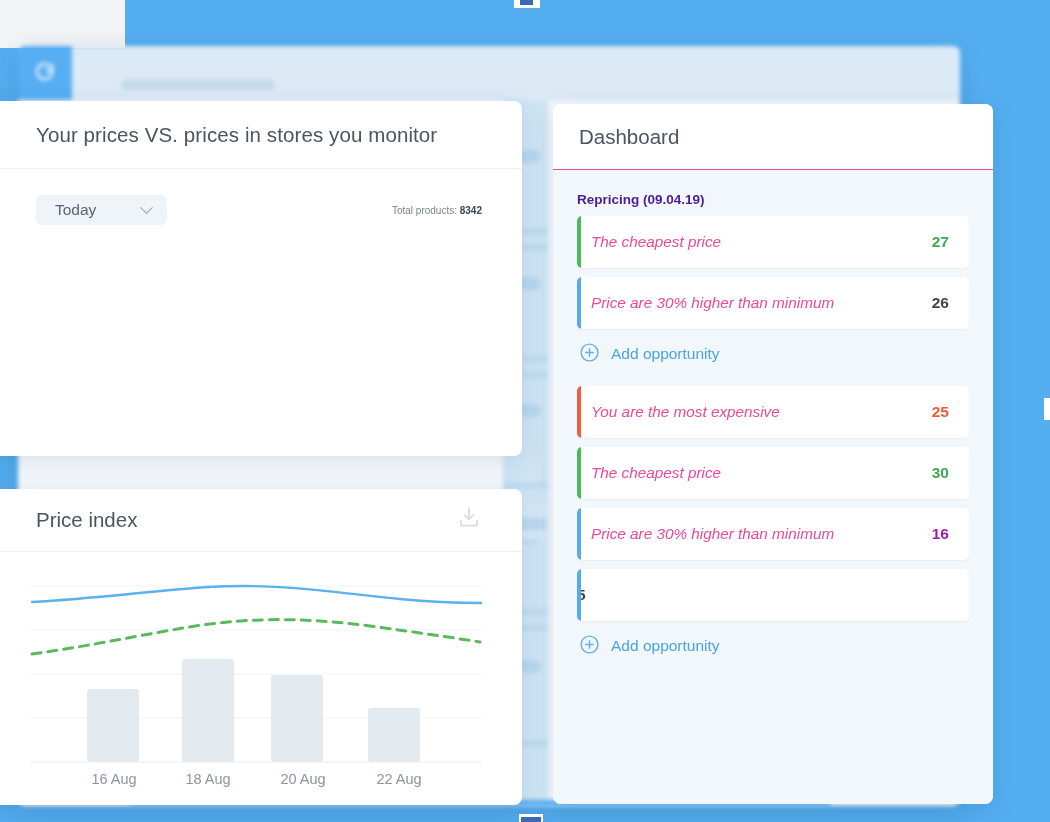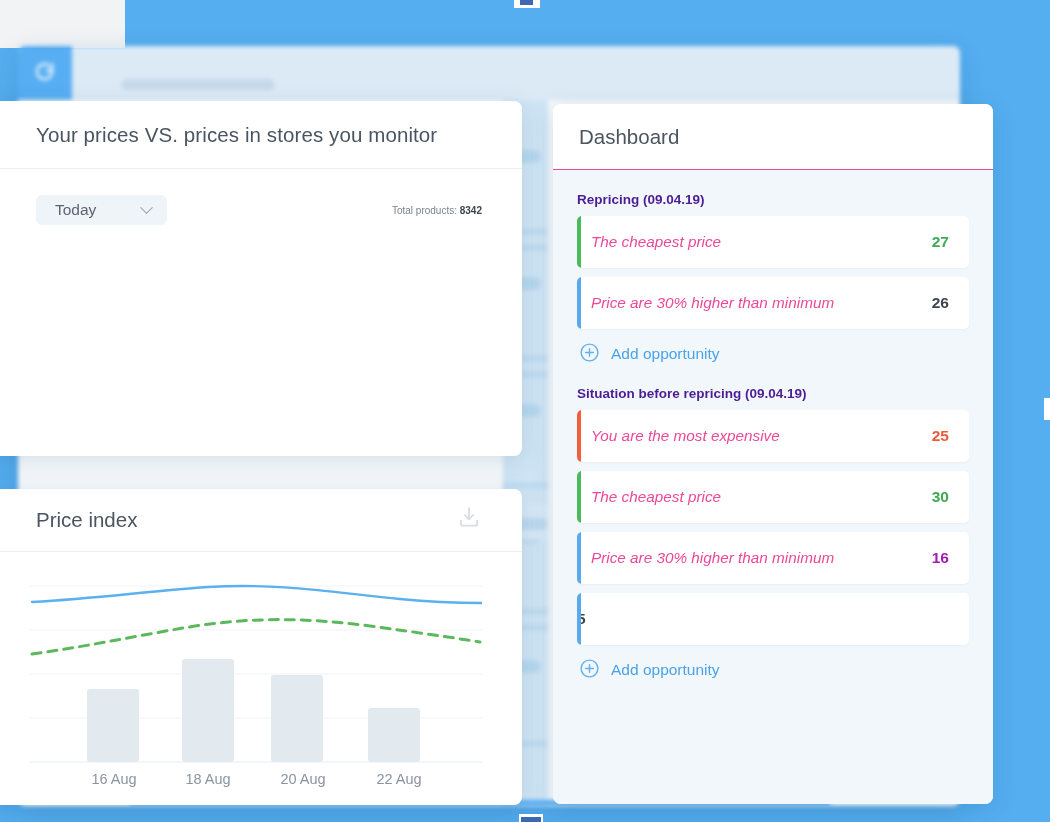--- a/index.html
+++ b/index.html
@@ -296,21 +296,20 @@
               <circle cx="12" cy="12" r="9.6"></circle>
                 <path d="M12 7.6v8.8"></path>
                 <path d="M7.6 12h8.8"></path>
             </svg>
           </span>
           <span class="add-opp-label">Add opportunity</span>
         </button>
       </div>
 
       <div>
-        <div class="section-title">Situation before repricing (09.04.19)</div>
 
         <div class="opp-row">
           <span class="opp-bar" style="background:#f0603f"></span>
           <span class="opp-label">You are the most expensive</span>
           <span class="opp-value" style="color:#ef5a3c">25</span>
         </div>
         <div class="opp-row">
           <span class="opp-bar" style="background:#4cb95a"></span>
           <span class="opp-label">The cheapest price</span>
           <span class="opp-value" style="color:#3faa52">30</span>

